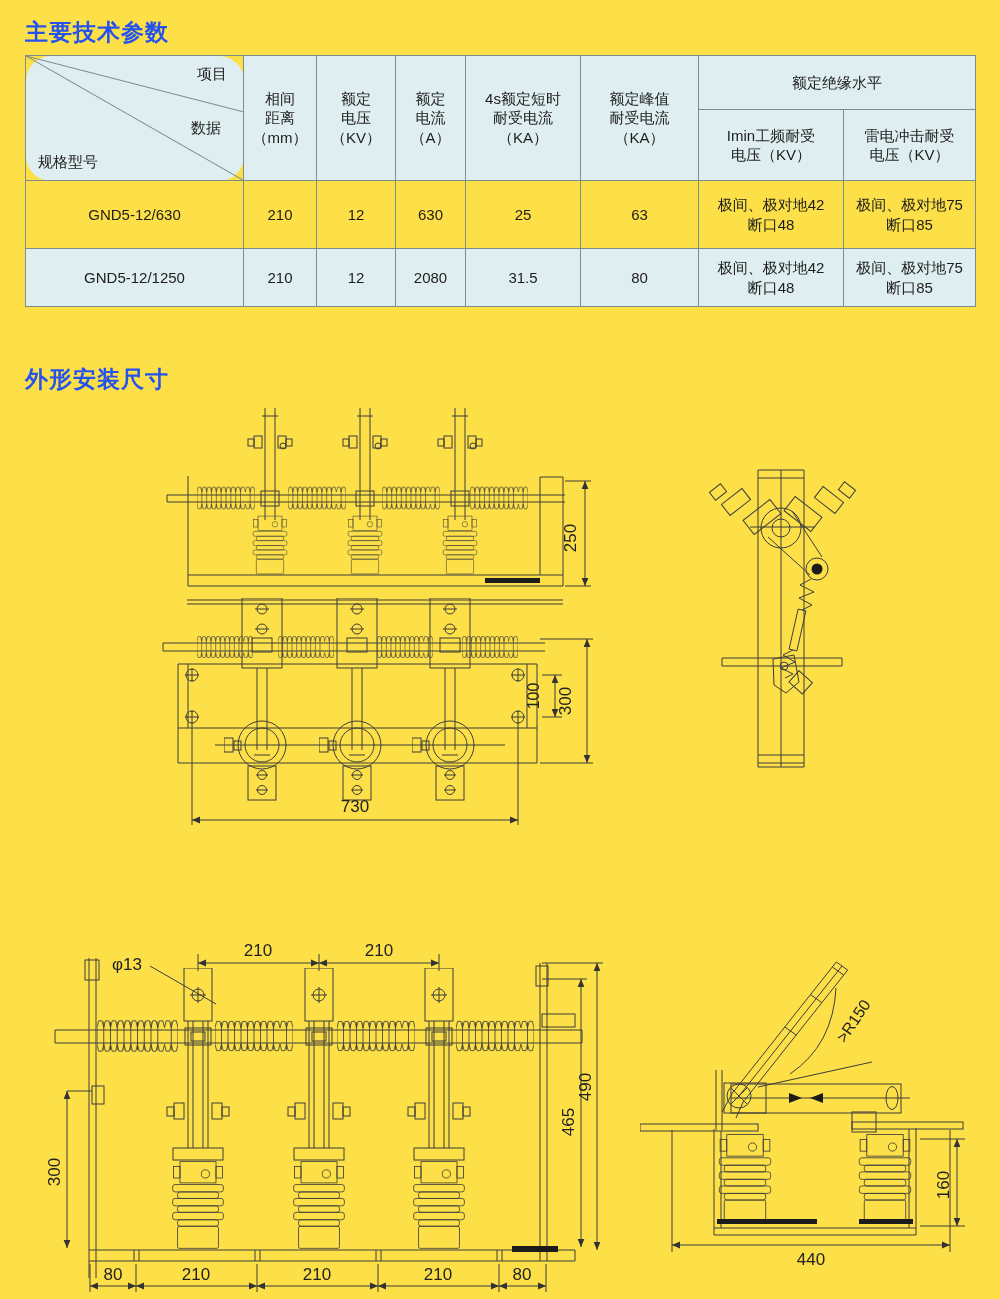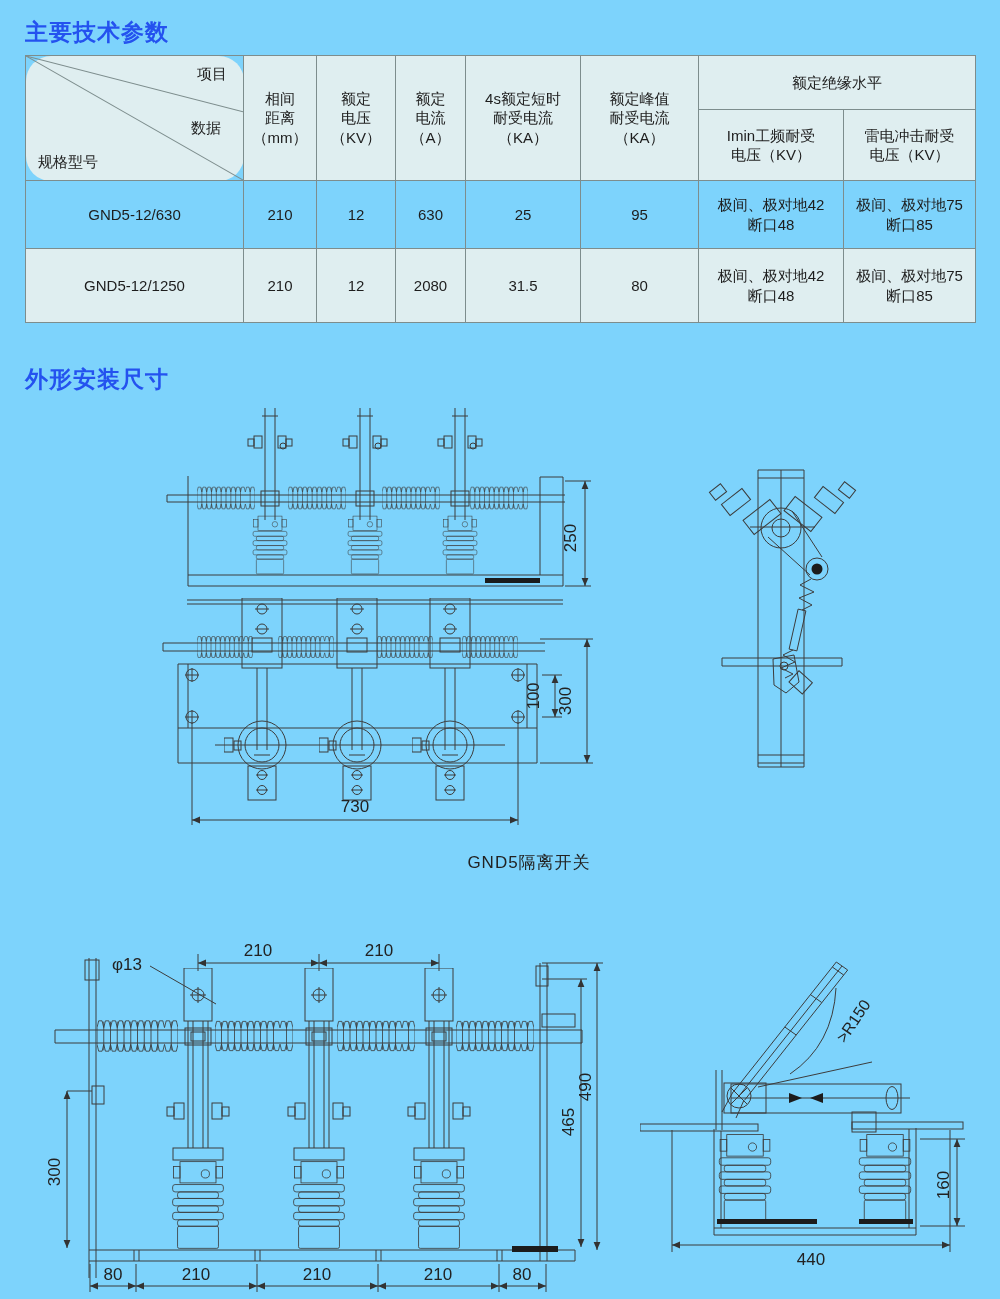--- a/index.html
+++ b/index.html
@@ -1,16 +1,16 @@
 <!DOCTYPE html>
 <html><head>
 <meta charset="utf-8">
 <style>
   html,body{margin:0;padding:0;background:#fff;}
-  .page{position:relative;width:1000px;height:1299px;background:#7dd3fc;overflow:hidden;
+  .page{position:relative;width:1000px;height:1299px;background:#fde047;overflow:hidden;
         font-family:"Liberation Sans","DejaVu Sans",sans-serif;color:#222;}
   .sec-title{position:absolute;left:25px;font-size:23px;font-weight:bold;color:#2452ef;letter-spacing:1px;}
   #title1{top:17px;}
   #title2{top:345px;margin-top:19px;}
 
   
   table.spec{position:absolute;left:25px;top:55px;border-collapse:collapse;table-layout:fixed;
              font-size:15px;color:#1d1d1d;}
   table.spec td{border:1px solid #7d8d8d;text-align:center;vertical-align:middle;
                 white-space:pre-line;line-height:1.3;padding:2px 4px;}
@@ -85,27 +85,27 @@
 电压（KV）</td>
       <td class="leftcell">雷电冲击耐受
 电压（KV）</td>
     </tr>
     <tr class="row-a" style="height:68px">
       <td>GND5-12/630</td>
       <td>210</td>
       <td>12</td>
       <td>630</td>
       <td>25</td>
-      <td>95</td>
+      <td>63</td>
       <td class="leftcell">极间、极对地42
 断口48</td>
       <td class="leftcell">极间、极对地75
 断口85</td>
     </tr>
-    <tr class="row-b" style="height:74px">
+    <tr class="row-b" style="height:58px">
       <td>GND5-12/1250</td>
       <td>210</td>
       <td>12</td>
       <td>2080</td>
       <td>31.5</td>
       <td>80</td>
       <td class="leftcell">极间、极对地42
 断口48</td>
       <td class="leftcell">极间、极对地75
 断口85</td>
@@ -273,21 +273,20 @@
         <path class="ln" d="M111,134 L100,140 L114,147 L99,153 L112,160 L102,165"></path>
         <path class="ln" d="M105.9,165.9 L96.9,205.9 M98.1,164.1 L89.1,204.1 M105.9,165.9 L98.1,164.1 M96.9,205.9 L89.1,204.1"></path>
         <path class="ln" d="M93,205 L83,210 L95,217 L81,223 L93,229 L85,233"></path>
         <path class="ln" d="M73,214 L94,210 L99,237 L86,248 L74,240 Z"></path>
         <circle class="ln" cx="84" cy="221" r="4"></circle>
         <rect class="ln" x="92" y="230" width="18" height="15" transform="rotate(42 101 237)"></rect>
       </g>
       <path class="ln" d="M22,213 H142 M22,221 H142 M22,213 V221 M142,213 V221"></path>
     </svg>
 
-    <div class="caption">GND5隔离开关</div>
 
     <svg class="fig" style="left:30px;top:900px" width="585" height="395" viewBox="0 0 585 395">
       <path class="ln" d="M59,58 V378 M66,58 V378"></path>
       <rect class="ln" x="55" y="60" width="14" height="20"></rect>
       <rect class="ln" x="62" y="186" width="12" height="18"></rect>
       <path class="ln" d="M510,63 V361 M517,63 V361"></path>
       <rect class="ln" x="506" y="66" width="12" height="20"></rect>
       <path class="ln" d="M25,130 H552 M25,143 H552 M25,130 V143 M552,130 V143"></path>
       <rect class="ln" x="512" y="114" width="33" height="13"></rect>
       <g>

